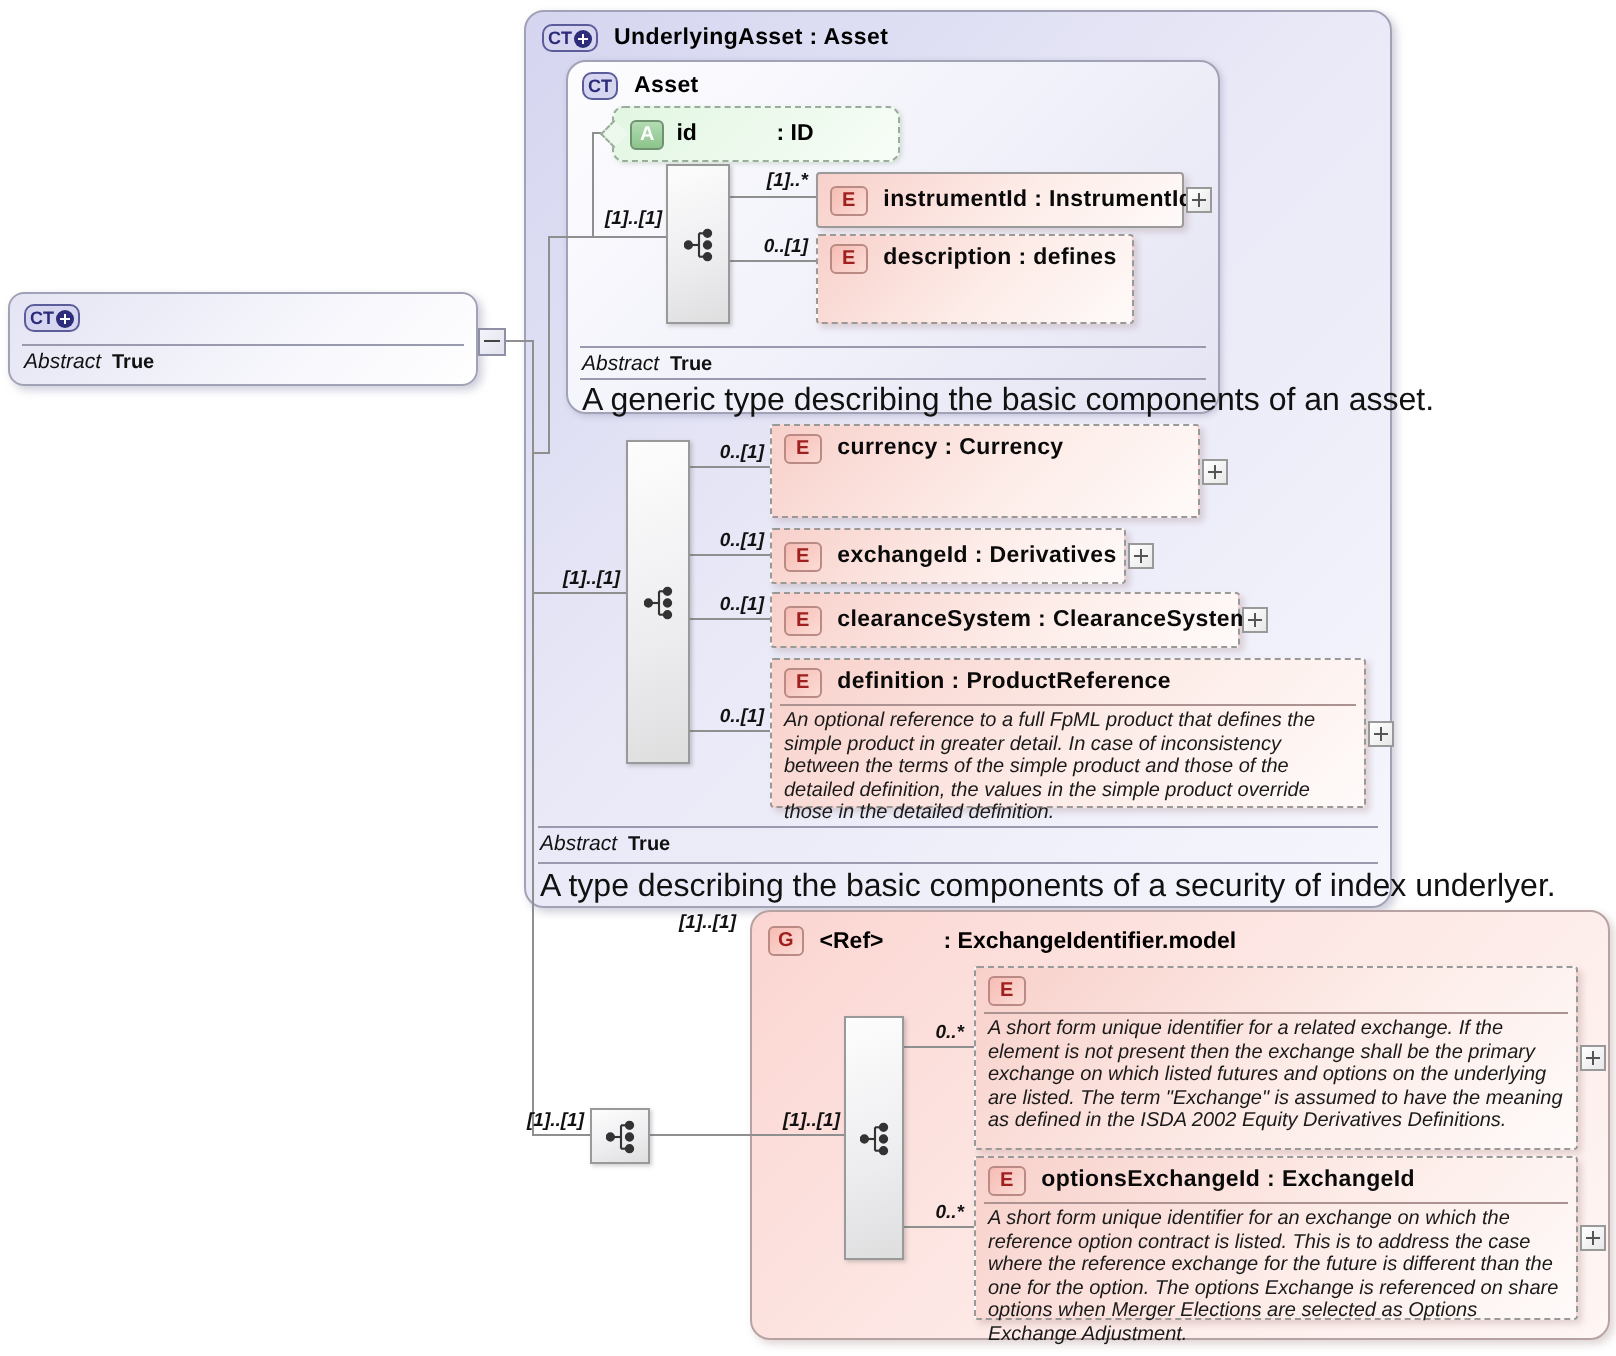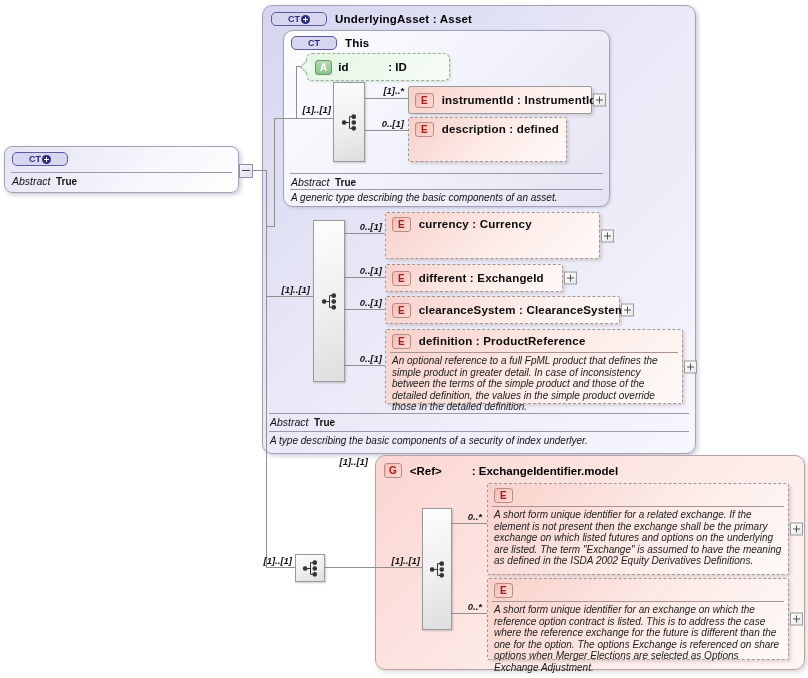--- a/index.html
+++ b/index.html
@@ -16,25 +16,25 @@
           box-shadow:2px 2px 4px rgba(110,110,150,.35);border-radius:8px;}
   .box-ref{background:linear-gradient(135deg,#fbd5d1 0%,#fde9e6 50%,#fef6f4 100%);
           border-color:#b6a2a2;box-shadow:2px 2px 4px rgba(150,110,110,.3);}
 
   .hdr{position:absolute;display:flex;align-items:center;gap:8px;}
   .title{font-size:11.5px;font-weight:bold;color:#000;white-space:nowrap;letter-spacing:.2px;}
   .divider{position:absolute;height:1px;background:#9a9aae;left:6px;right:6px;}
   .metarow{position:absolute;display:flex;align-items:baseline;white-space:nowrap;}
   .meta-label{font-style:italic;font-size:10.5px;color:#111;width:44px;}
   .meta-value{font-weight:bold;font-size:10px;color:#111;}
-  .docrow{position:absolute;font-style:italic;font-size:10px;color:#111;white-space:nowrap;}
+  .docrow{position:absolute;font-size:16px;color:#111;white-space:nowrap;}
 
   
   .ct-icon{display:inline-flex;align-items:center;gap:1px;background:#d6d6f1;border:1px solid #5c5c9a;
-           border-radius:5px;padding:1px 16px;font-size:9px;font-weight:bold;color:#2c2c7a;line-height:10px;}
+           border-radius:5px;padding:1px 2px;font-size:9px;font-weight:bold;color:#2c2c7a;line-height:10px;}
   .plus-circle{position:relative;width:9px;height:9px;border-radius:50%;background:#2c2c7a;display:inline-block;}
   .plus-circle::before{content:'';position:absolute;left:2px;right:2px;top:4px;height:1px;background:#fff;}
   .plus-circle::after{content:'';position:absolute;top:2px;bottom:2px;left:4px;width:1px;background:#fff;}
   .e-icon{display:inline-block;background:linear-gradient(135deg,#f6bcb3 0%,#fbdcd6 100%);border:1px solid #ba8a84;
           border-radius:3px;padding:0 5px;font-size:10px;font-weight:bold;color:#a02020;line-height:13px;}
   .a-icon{display:inline-block;background:linear-gradient(180deg,#b2dcb2 0%,#8cc48c 100%);border:1px solid #6f936f;
           border-radius:3px;padding:0 4px;font-size:10px;font-weight:bold;color:#ffffff;line-height:13px;}
   .g-icon{display:inline-block;background:linear-gradient(135deg,#f6bcb3 0%,#fbdcd6 100%);border:1px solid #ba8a84;
           border-radius:3px;padding:0 4px;font-size:10px;font-weight:bold;color:#a02020;line-height:13px;}
 
@@ -99,21 +99,21 @@
     </div>
     <div class="divider" style="top:425px;"></div>
     <div class="docrow" style="left:7px;top:429px;">A type describing the basic components of a security of index underlyer.</div>
   </div>
 
   <div class="bigbox box-asset" style="left:283px;top:30px;width:325px;height:175px;">
     <div class="hdr" style="left:7px;top:5px;">
       <span class="ct-icon">
           <span>CT</span>
         </span>
-      <span class="title">This</span>
+      <span class="title">Asset</span>
     </div>
     <div class="divider" style="top:142px;"></div>
     <div class="metarow" style="left:7px;top:145px;">
       <span class="meta-label">Abstract</span>
       <span class="meta-value">True</span>
     </div>
     <div class="divider" style="top:158px;"></div>
     <div class="docrow" style="left:7px;top:161px;">A generic type describing the basic components of an asset.</div>
   </div>
 
@@ -228,36 +228,36 @@
     <div class="el-head">
       <span class="e-icon">E</span>
       <span class="el-label">instrumentId : InstrumentId</span>
     </div>
     <div class="expand"></div>
   </div>
 
   <div class="el" style="left:408px;top:117px;width:157px;height:43px;">
     <div class="el-head" style="height:22px;">
       <span class="e-icon">E</span>
-      <span class="el-label">description : defined</span>
+      <span class="el-label">description : defines</span>
     </div>
   </div>
 
   <div class="el" style="left:385px;top:212px;width:213px;height:45px;">
     <div class="el-head" style="height:22px;">
       <span class="e-icon">E</span>
       <span class="el-label">currency : Currency</span>
     </div>
     <div class="expand"></div>
   </div>
 
   <div class="el onerow" style="left:385px;top:264px;width:176px;height:26px;">
     <div class="el-head">
       <span class="e-icon">E</span>
-      <span class="el-label">different : ExchangeId</span>
+      <span class="el-label">exchangeId : Derivatives</span>
     </div>
     <div class="expand"></div>
   </div>
 
   <div class="el onerow" style="left:385px;top:296px;width:233px;height:26px;">
     <div class="el-head">
       <span class="e-icon">E</span>
       <span class="el-label">clearanceSystem : ClearanceSystem</span>
     </div>
     <div class="expand"></div>
@@ -276,20 +276,21 @@
     <div class="el-head" style="height:22px;">
       <span class="e-icon">E</span>
     </div>
     <div class="el-doc" style="white-space:normal;">A short form unique identifier for a related exchange. If the element is not present then the exchange shall be the primary exchange on which listed futures and options on the underlying are listed. The term "Exchange" is assumed to have the meaning as defined in the ISDA 2002 Equity Derivatives Definitions.</div>
     <div class="expand"></div>
   </div>
 
   <div class="el" style="left:487px;top:578px;width:300px;height:80px;">
     <div class="el-head" style="height:22px;">
       <span class="e-icon">E</span>
+      <span class="el-label">optionsExchangeId : ExchangeId</span>
     </div>
     <div class="el-doc" style="white-space:normal;">A short form unique identifier for an exchange on which the reference option contract is listed. This is to address the case where the reference exchange for the future is different than the one for the option. The options Exchange is referenced on share options when Merger Elections are selected as Options Exchange Adjustment.</div>
     <div class="expand"></div>
   </div>
 
   <div class="occ" style="left:281px;top:104px;width:50px;">[1]..[1]</div>
   <div class="occ" style="left:356px;top:85px;width:48px;">[1]..*</div>
   <div class="occ" style="left:356px;top:118px;width:48px;">0..[1]</div>
   <div class="occ" style="left:260px;top:284px;width:50px;">[1]..[1]</div>
   <div class="occ" style="left:338px;top:221px;width:44px;">0..[1]</div>

